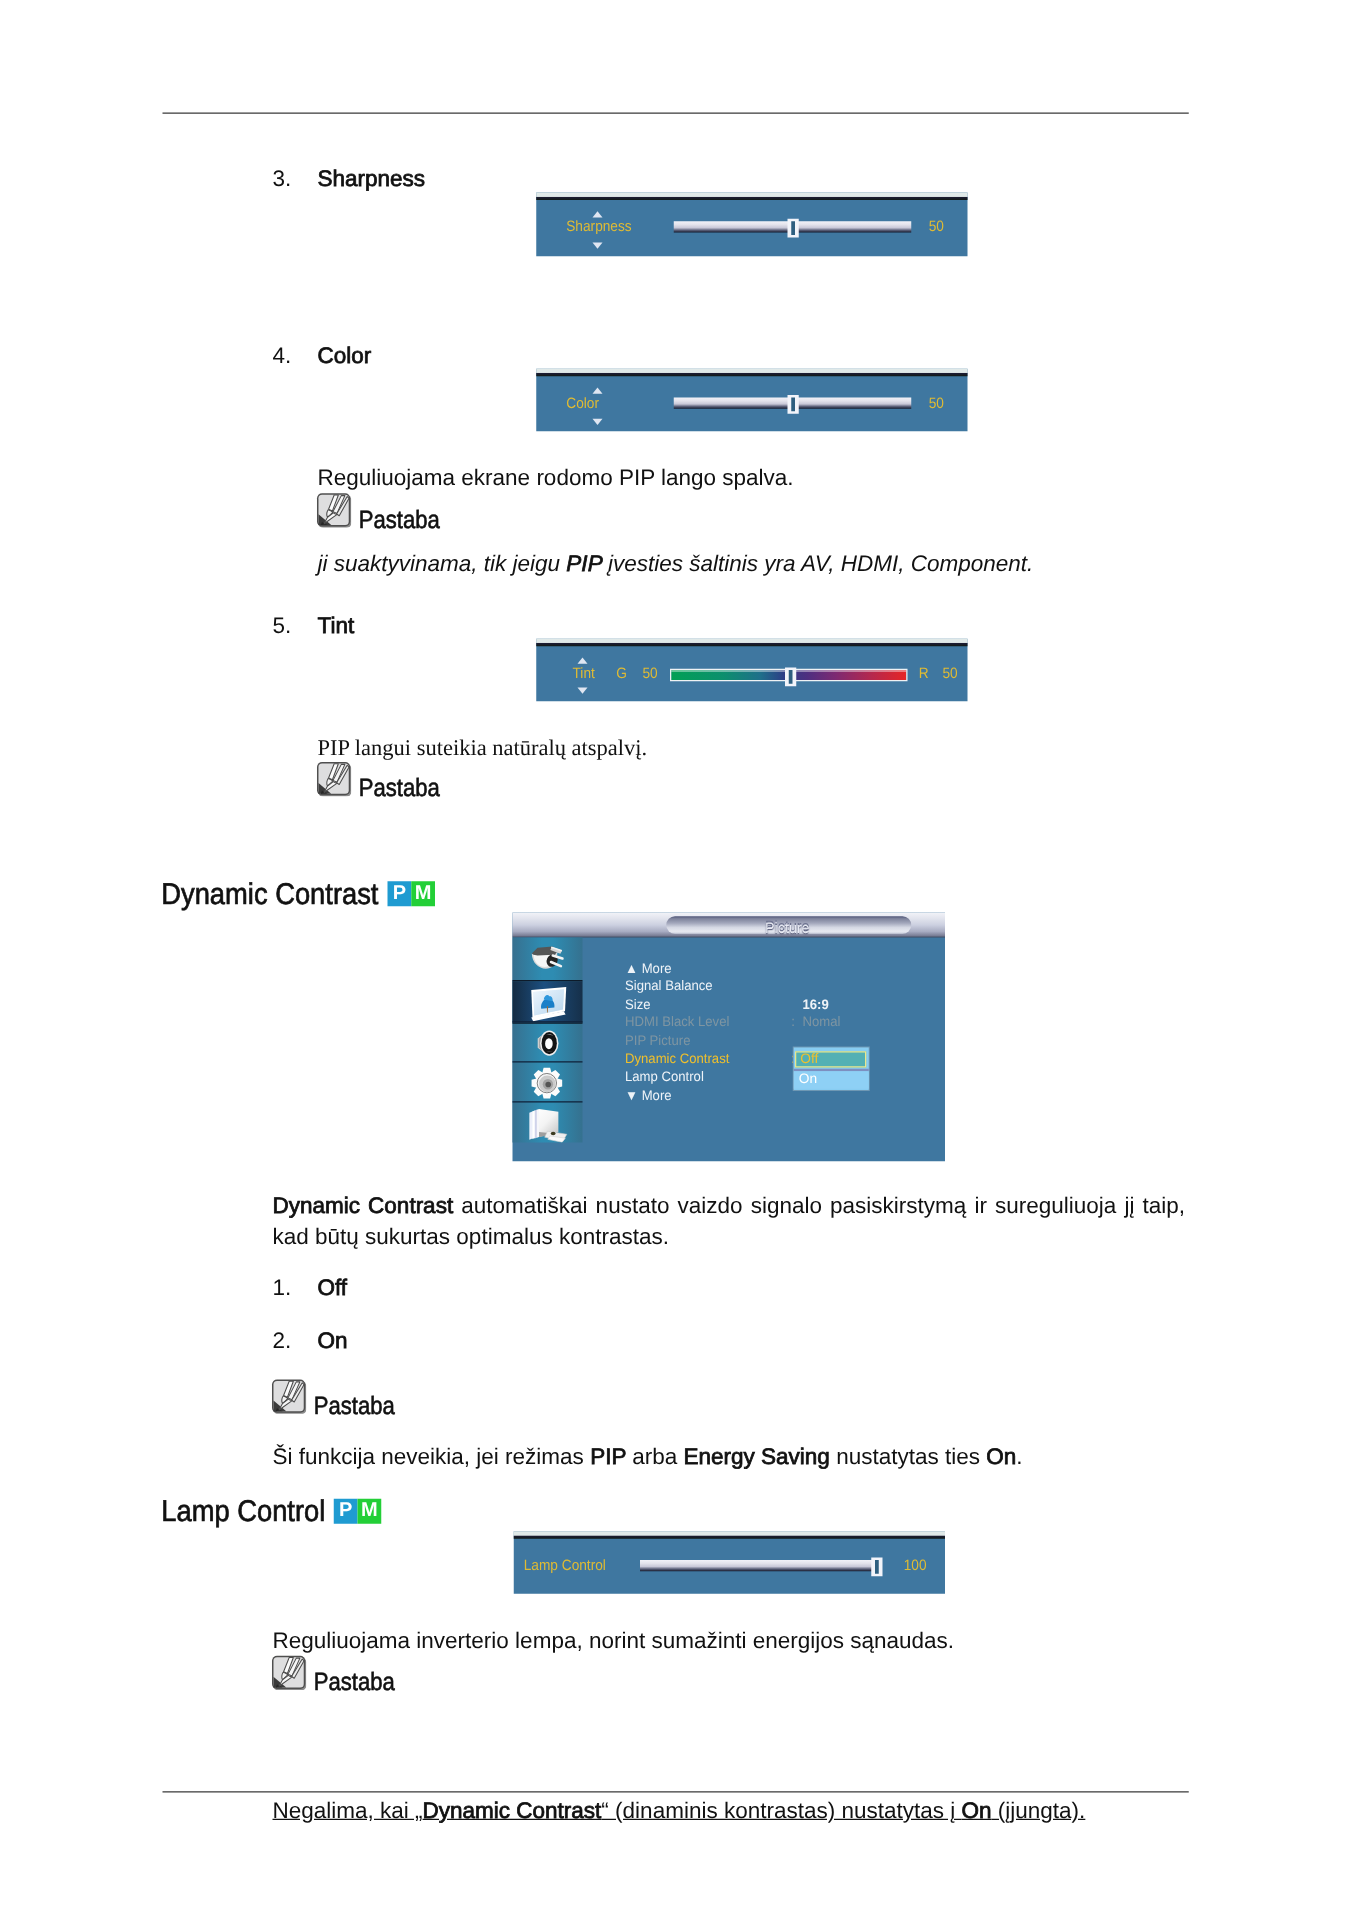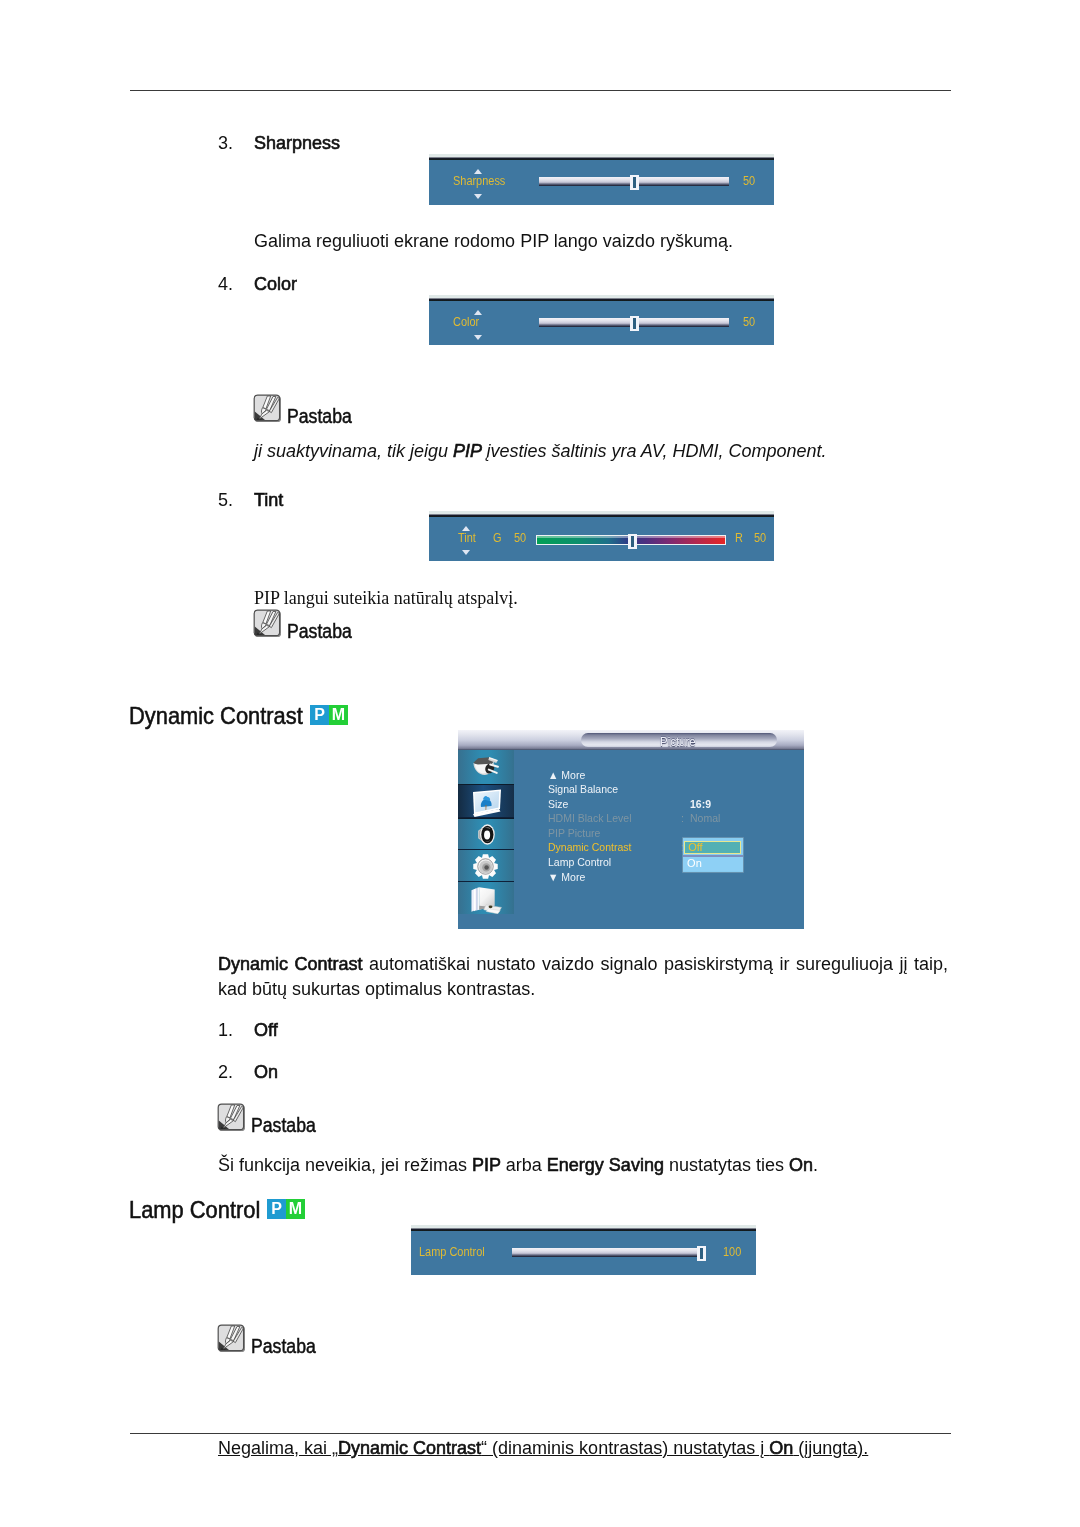--- a/index.html
+++ b/index.html
@@ -110,38 +110,38 @@
     <div class="osd-label" style="left:23.8px;top:21px;">Sharpness</div>
     <div class="arrow-down" style="left:44.8px;top:40px;"></div>
     <div class="track" style="left:109.9px;top:23.4px;width:190.3px;">
       <div class="knob" style="left:91.5px;top:-2.1px;height:14.9px;">
           <i></i>
         </div>
     </div>
     <div class="val" style="left:313.8px;top:21px;">50</div>
   </div>
 
-  <div class="abs para" style="left:254px;top:229px;">Galima reguliuoti ekrane rodomo PIP lango vaizdo ryškumą.</div>
 
   <div class="abs num" style="left:218px;top:274px;">4.</div>
   <div class="abs num bold" style="left:254px;top:274px;">Color</div>
 
   <div class="abs osd-slider" style="left:429px;top:295px;width:345px;height:50px;">
     <div class="tbar"></div>
     <div class="arrow-up" style="left:44.8px;top:15.3px;"></div>
     <div class="osd-label" style="left:23.8px;top:21px;">Color</div>
     <div class="arrow-down" style="left:44.8px;top:40px;"></div>
     <div class="track" style="left:109.9px;top:23.4px;width:190.3px;">
       <div class="knob" style="left:91.5px;top:-2.1px;height:14.9px;">
           <i></i>
         </div>
     </div>
     <div class="val" style="left:313.8px;top:21px;">50</div>
   </div>
 
+  <div class="abs para" style="left:254px;top:370px;">Reguliuojama ekrane rodomo PIP lango spalva.</div>
 
   <div class="notebadge" style="left:253px;top:394px;">
     <span class="noteicon-inline"><svg viewBox="1.3 1.7 23.6 23.6" width="28" height="28">
           <g>
       <rect x="2.6" y="3.2" width="22.4" height="22.4" rx="3.4" fill="#8c8c8c"></rect>
       <rect x="1.8" y="2.2" width="22.4" height="22.4" rx="3.4" fill="#4f4f4f"></rect>
       <rect x="2.8" y="3.2" width="20.4" height="20.4" rx="2.4" fill="#dededf"></rect>
       <path d="M2.8 16.4 L11.4 23.6 L2.8 23.6 Z" fill="#3b3b3b"></path>
       <path d="M6.4 22.2 L4.2 23.6 L9.0 23.6 Z" fill="#2a2a2a"></path>
       <path d="M9.3 13.3 C8.3 15.0 8.2 17.0 8.9 18.4 L12.6 15.0 C11.6 14.2 10.3 13.4 9.3 13.3 Z" fill="#f2f2f2" stroke="#4b4b4b" stroke-width=".7" stroke-linejoin="round"></path>
@@ -194,21 +194,21 @@
       <path d="M6.5 22.8 L5.2 21.5 L4.3 23.8 Z" fill="#262626"></path>
     </g>
         </svg></span>
     <span class="notelbl">Pastaba</span>
   </div>
 
 
   <div class="abs sech" style="left:129px;top:702px;">Dynamic Contrast</div>
   <div class="abs pm" style="left:310px;top:705px;"><span class="p">P</span><span class="m">M</span></div>
 
-  <div class="osd" id="osdbox" style="left:410px;top:730px;width:346px;height:199px;margin-left:48px;">
+  <div class="osd" id="osdbox" style="left:410px;top:730px;width:346px;height:199px;">
     <div class="osd-top"></div>
     <div class="osd-pill" style="left:122.8px;top:3.4px;width:196px;"></div>
     <div class="osd-pill-label" style="left:202px;top:6.2px;">Picture</div>
     <div class="osd-side" style="top:20px;height:164.4px;width:55.5px;">
       <div class="sideicon" style="top:0;height:34px;">
         <svg viewBox="0 0 40 30" width="38" height="28">
             <g>
           <path d="M6.5 10.5 L11.5 5.5 L24.5 4.5 L28.5 9 L24.5 13.5 L11 14 Z" fill="#565656"></path>
           <path d="M6.5 10.5 C6.8 18.5 12.5 23.5 18.5 23.5 C23.5 23.5 26.8 20.2 28 14.5 L28.5 9 L24.5 13.5 L11 14 Z" fill="#dadada"></path>
           <path d="M8 11.5 C8.4 18 12.8 22 17.8 22 C21.5 22 23.8 19.5 25 14.8 L25.4 11.6 L11.4 12.2 Z" fill="#f6f6f6"></path>
@@ -368,20 +368,21 @@
     <div class="tbar"></div>
     <div class="osd-label" style="left:8.3px;top:21px;">Lamp Control</div>
     <div class="track" style="left:101.5px;top:23.4px;width:187.5px;">
       <div class="knob" style="left:184.9px;top:-2.1px;height:14.9px;">
           <i></i>
         </div>
     </div>
     <div class="val" style="left:312.6px;top:21px;">100</div>
   </div>
 
+  <div class="abs para" style="left:218px;top:1300px;">Reguliuojama inverterio lempa, norint sumažinti energijos sąnaudas.</div>
 
   <div class="notebadge" style="left:217px;top:1324px;">
     <span class="noteicon-inline"><svg viewBox="1.3 1.7 23.6 23.6" width="28" height="28">
           <g>
       <rect x="2.6" y="3.2" width="22.4" height="22.4" rx="3.4" fill="#8c8c8c"></rect>
       <rect x="1.8" y="2.2" width="22.4" height="22.4" rx="3.4" fill="#4f4f4f"></rect>
       <rect x="2.8" y="3.2" width="20.4" height="20.4" rx="2.4" fill="#dededf"></rect>
       <path d="M2.8 16.4 L11.4 23.6 L2.8 23.6 Z" fill="#3b3b3b"></path>
       <path d="M6.4 22.2 L4.2 23.6 L9.0 23.6 Z" fill="#2a2a2a"></path>
       <path d="M9.3 13.3 C8.3 15.0 8.2 17.0 8.9 18.4 L12.6 15.0 C11.6 14.2 10.3 13.4 9.3 13.3 Z" fill="#f2f2f2" stroke="#4b4b4b" stroke-width=".7" stroke-linejoin="round"></path>

